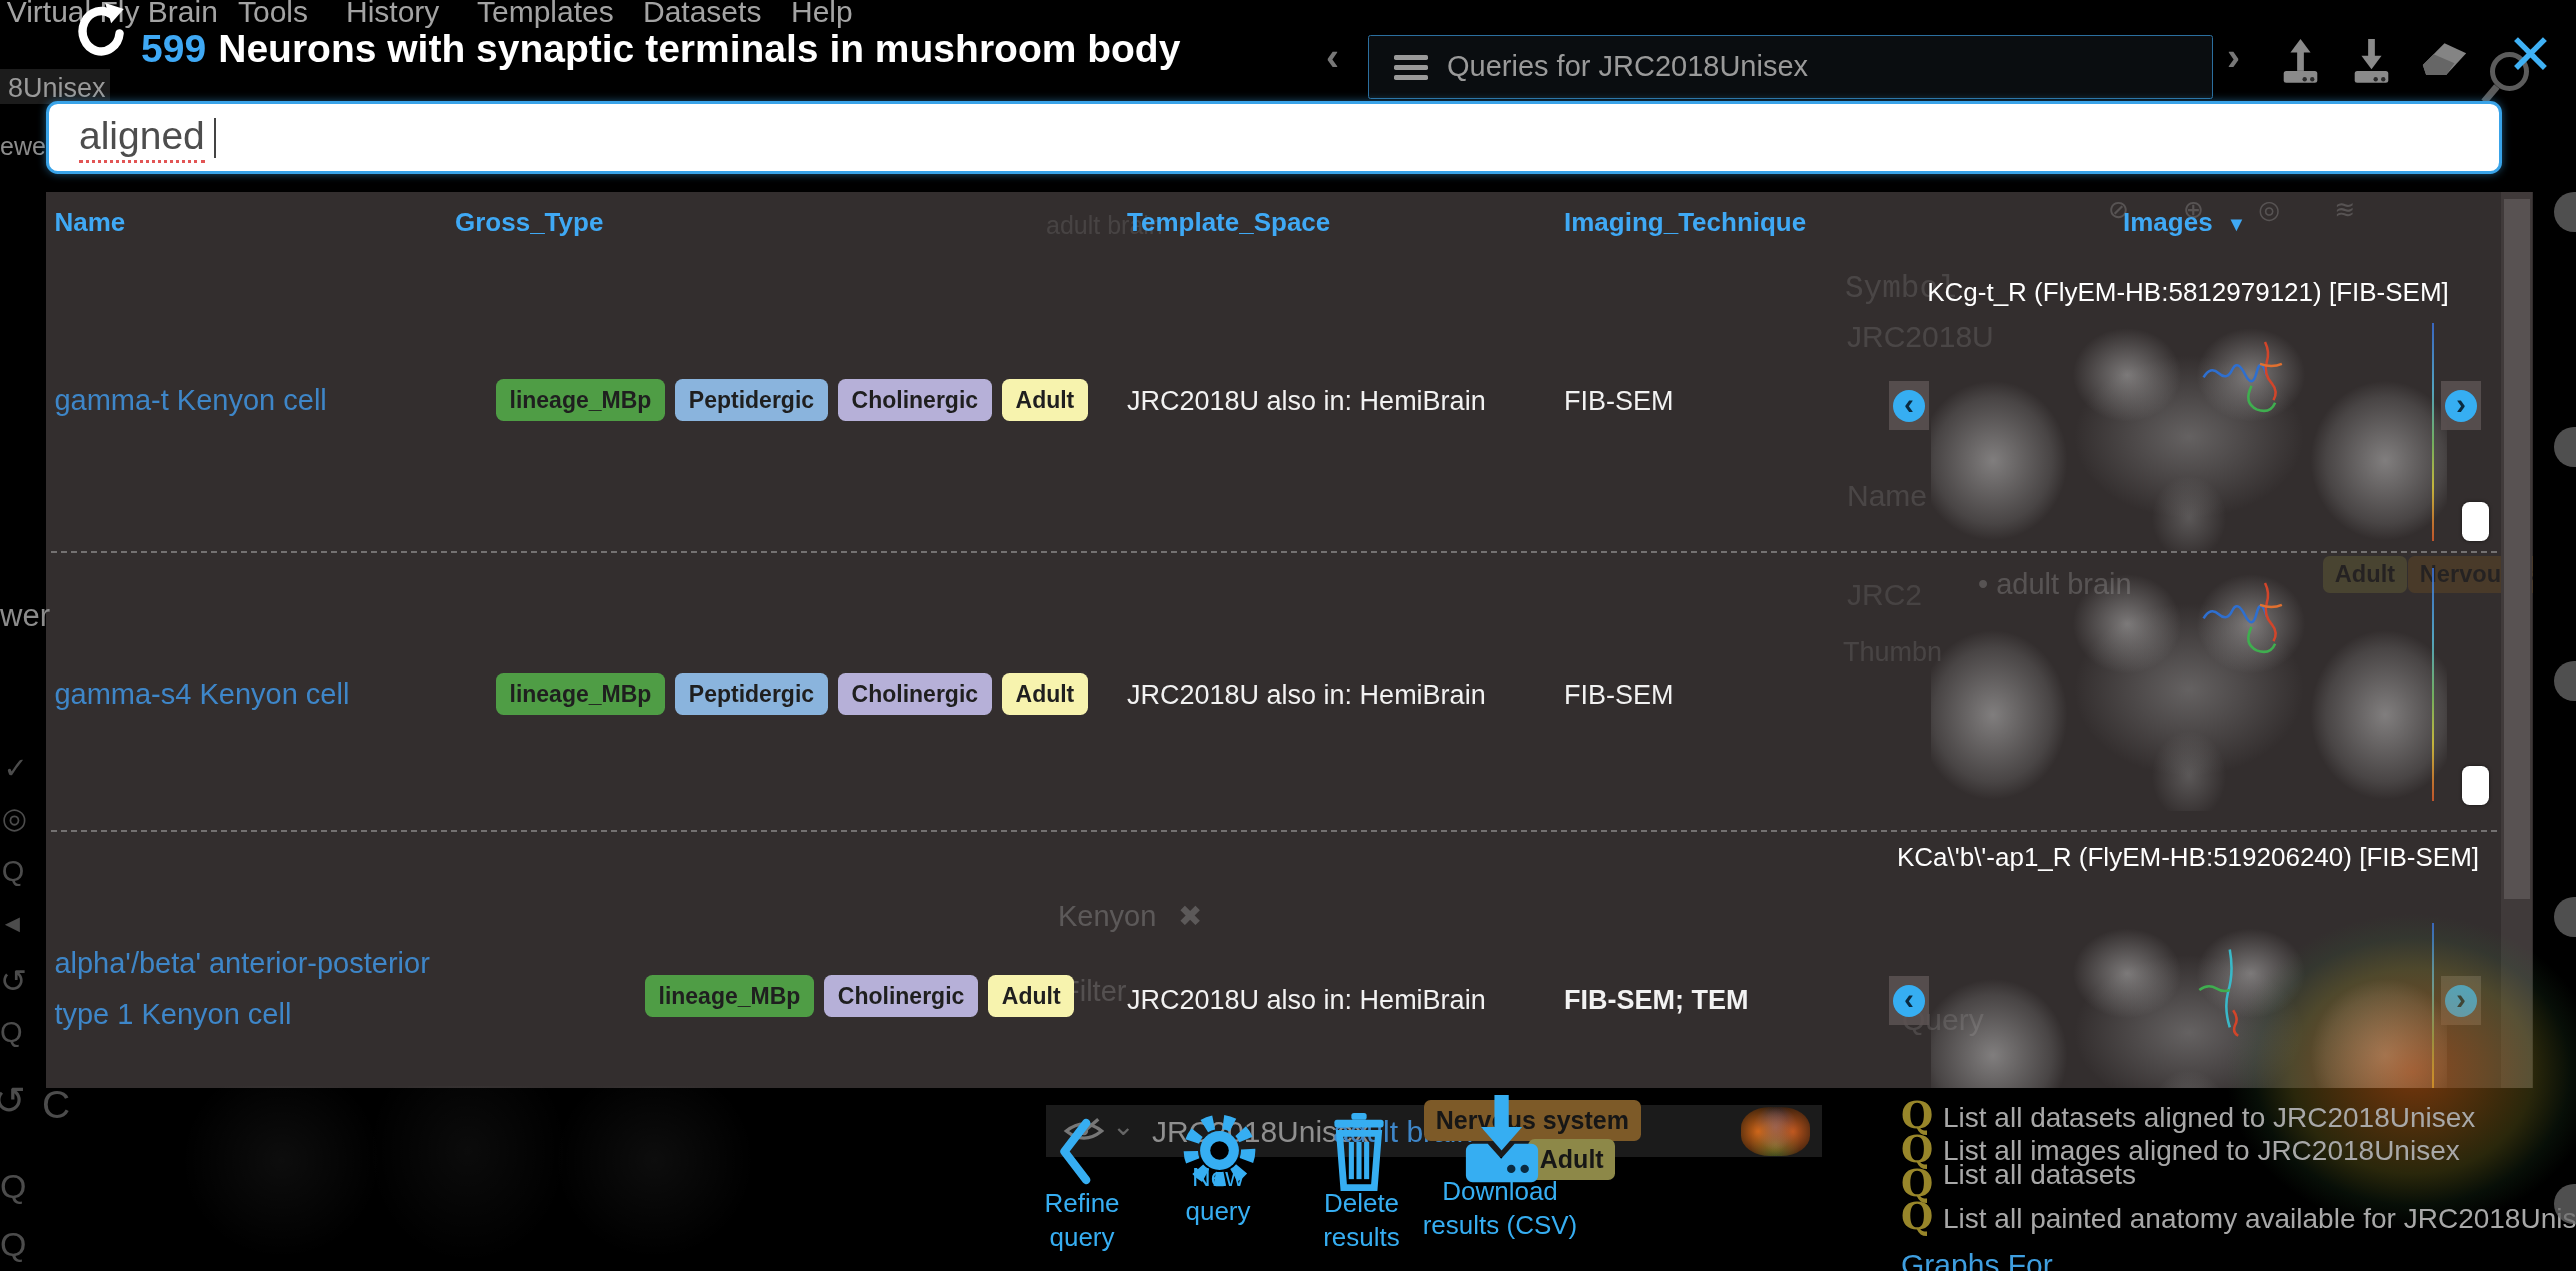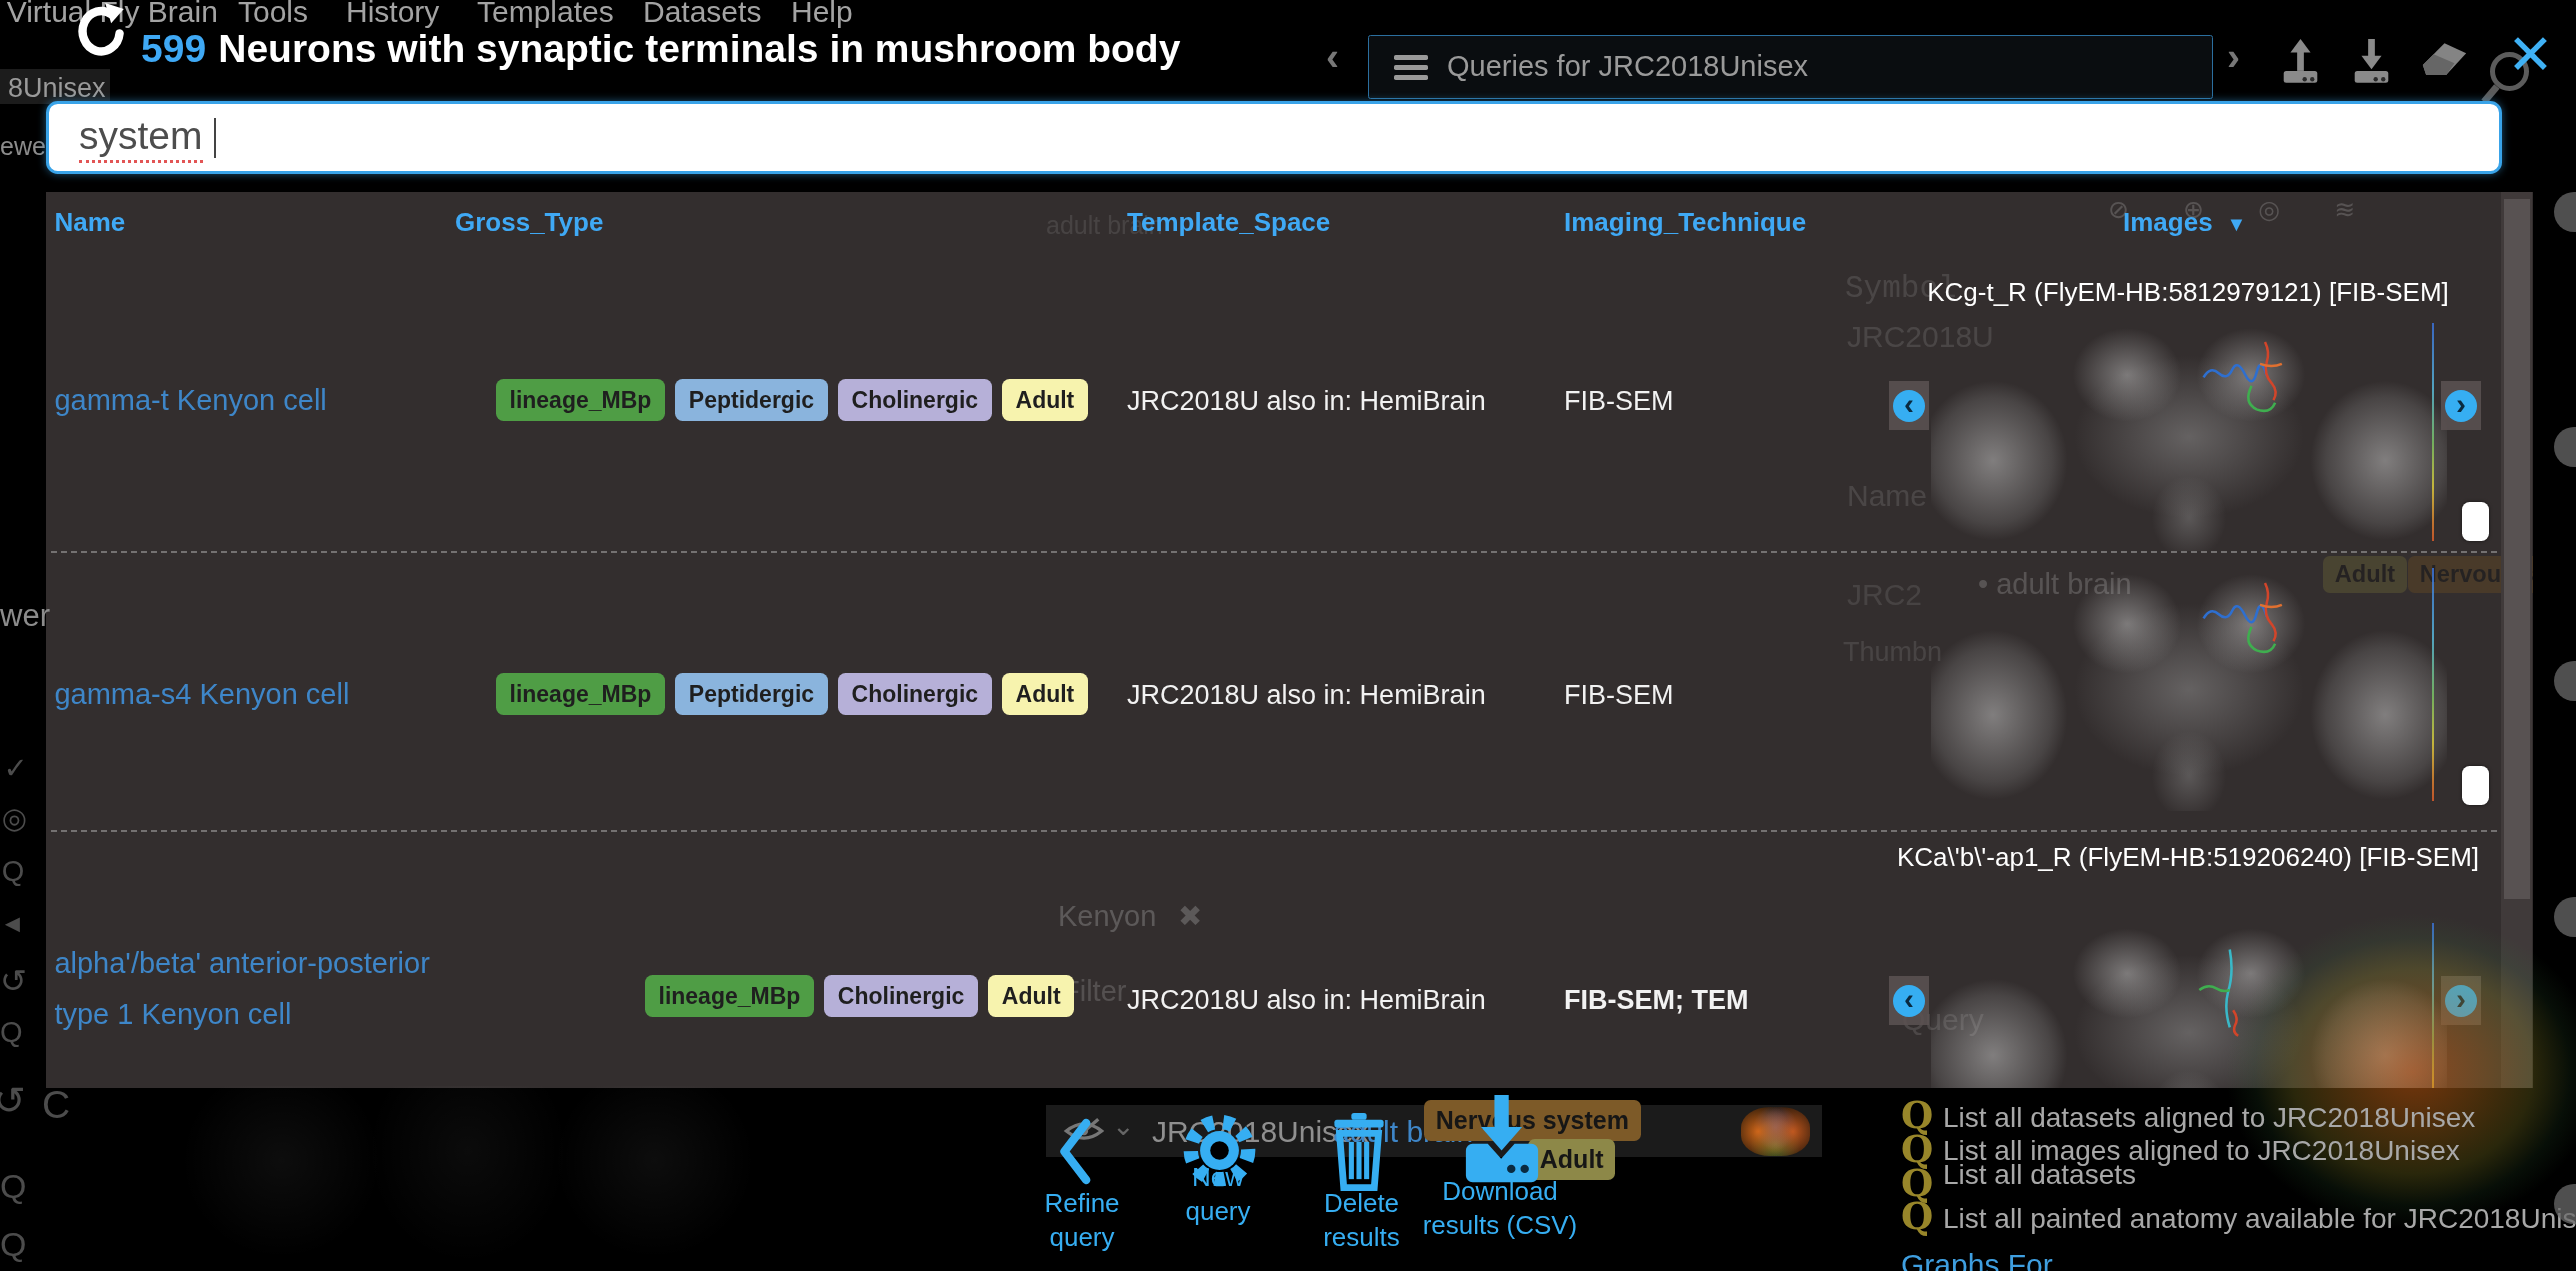--- a/index.html
+++ b/index.html
@@ -149,21 +149,21 @@
       <polygon points="2,30 28,4 54,16 30,42 6,42" fill="#848484"></polygon>
       <polygon points="2,30 15,17 40,28 30,42 6,42" fill="#666"></polygon>
     </svg>
   </span>
 
   <span class="abs" style="left:2490px;top:52px;width:29px;height:29px;border:5.9px solid #5c5c5c;border-radius:50%;"></span>
   <span class="abs" style="left:2487px;top:84px;width:6.7px;height:20px;background:#5c5c5c;transform:rotate(40deg);"></span>
   <span class="abs" style="left:2507px;top:22px;color:#3fb1f5;font-size:56px;font-weight:bold;">✕</span>
 
   <div class="abs search-box" style="left:46px;top:101px;width:2450px;height:67px;">
-    <span class="abs search-text nw" style="left:30px;top:10px;">system</span>
+    <span class="abs search-text nw" style="left:30px;top:10px;">aligned</span>
     <span class="abs caret" style="left:162px;top:13.5px;"></span>
   </div>
 
   <div class="abs panel" style="left:46px;top:192px;width:2487px;height:896px;">
 
     <span class="abs ghost nw" style="left:1000px;top:18.6px;font-size:25px;opacity:.12;">adult brain</span>
     <span class="abs ghost nw" style="left:2062px;top:3.4px;font-size:25px;opacity:.22;letter-spacing:23.6px;">⊘   ⊕   ◎   ≋</span>
 
     <span class="abs col-head nw" style="left:8.4px;top:15px;">Name</span>
     <span class="abs col-head nw" style="left:409px;top:15px;">Gross_Type</span>

